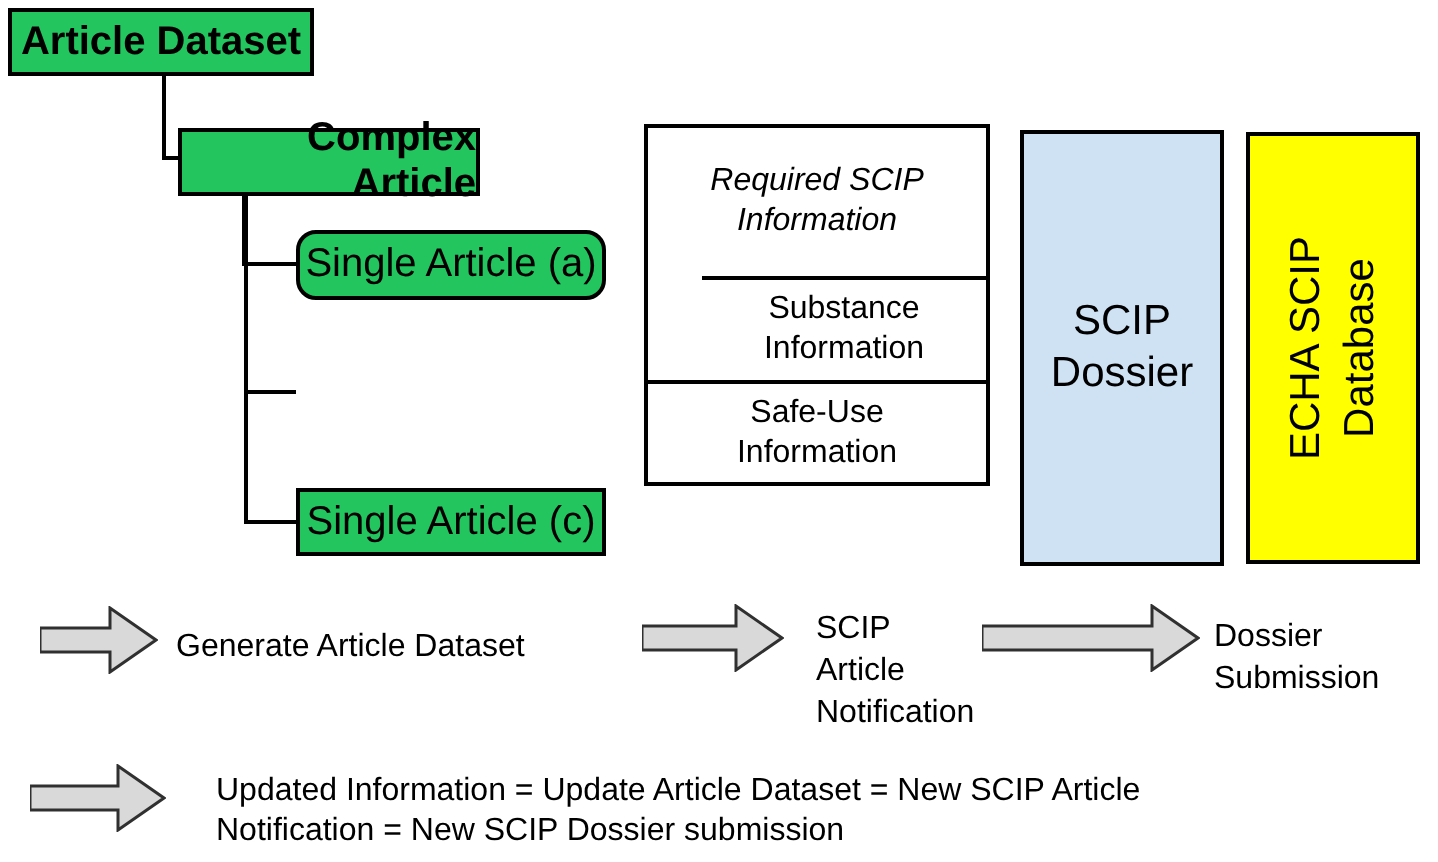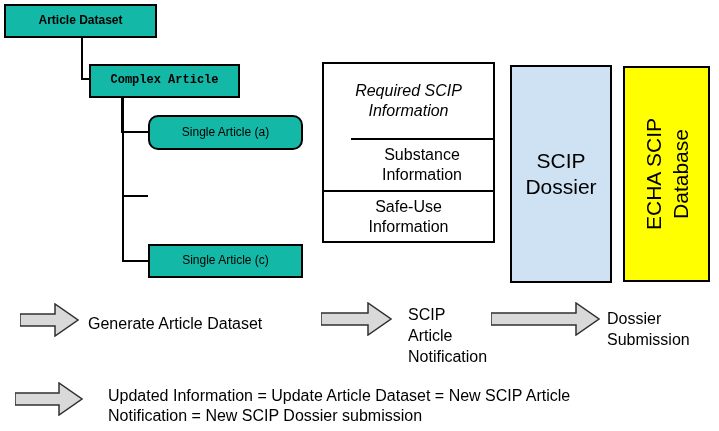--- a/index.html
+++ b/index.html
@@ -13,26 +13,26 @@
     position: relative;
     width: 719px;
     height: 431px;
     background: #ffffff;
     overflow: hidden;
   }
   .node {
     position: absolute;
     box-sizing: border-box;
     border: 2px solid #000000;
-    background: #14b8a6;
+    background: #22c55e;
     display: flex;
     align-items: center;
     justify-content: center;
-    text-align: center;
-    font-size: 12px;
+    text-align: right;
+    font-size: 20px;
     line-height: 1.15;
   }
   .node.bold { font-weight: bold; }
   .line {
     position: absolute;
     background: #000000;
   }
   .info-table {
     position: absolute;
     left: 322px;
@@ -106,21 +106,21 @@
 </head>
 <body>
 
 <div class="canvas">
 
   <div class="node bold" style="left:4px; top:4px; width:153px; height:34px;">Article Dataset</div>
 
   <div class="line" style="left:81px; top:38px; width:2px; height:42px;"></div>
   <div class="line" style="left:81px; top:78px; width:9px; height:2px;"></div>
 
-  <div class="node bold" style="left:89px; top:64px; width:151px; height:34px;font-family:Liberation Mono, monospace;">Complex Article</div>
+  <div class="node bold" style="left:89px; top:64px; width:151px; height:34px;">Complex Article</div>
 
   <div class="line" style="left:121px; top:98px; width:3px; height:35px;"></div>
   <div class="line" style="left:122px; top:131px; width:2px; height:131px;"></div>
   <div class="line" style="left:122px; top:131px; width:26px; height:2px;"></div>
   <div class="line" style="left:122px; top:195px; width:26px; height:2px;"></div>
   <div class="line" style="left:122px; top:260px; width:26px; height:2px;"></div>
 
   <div class="node" style="left:148px; top:115px; width:155px; height:35px;border-radius:10px;">Single Article (a)</div>
   <div class="node" style="left:148px; top:244px; width:155px; height:34px;">Single Article (c)</div>
 

